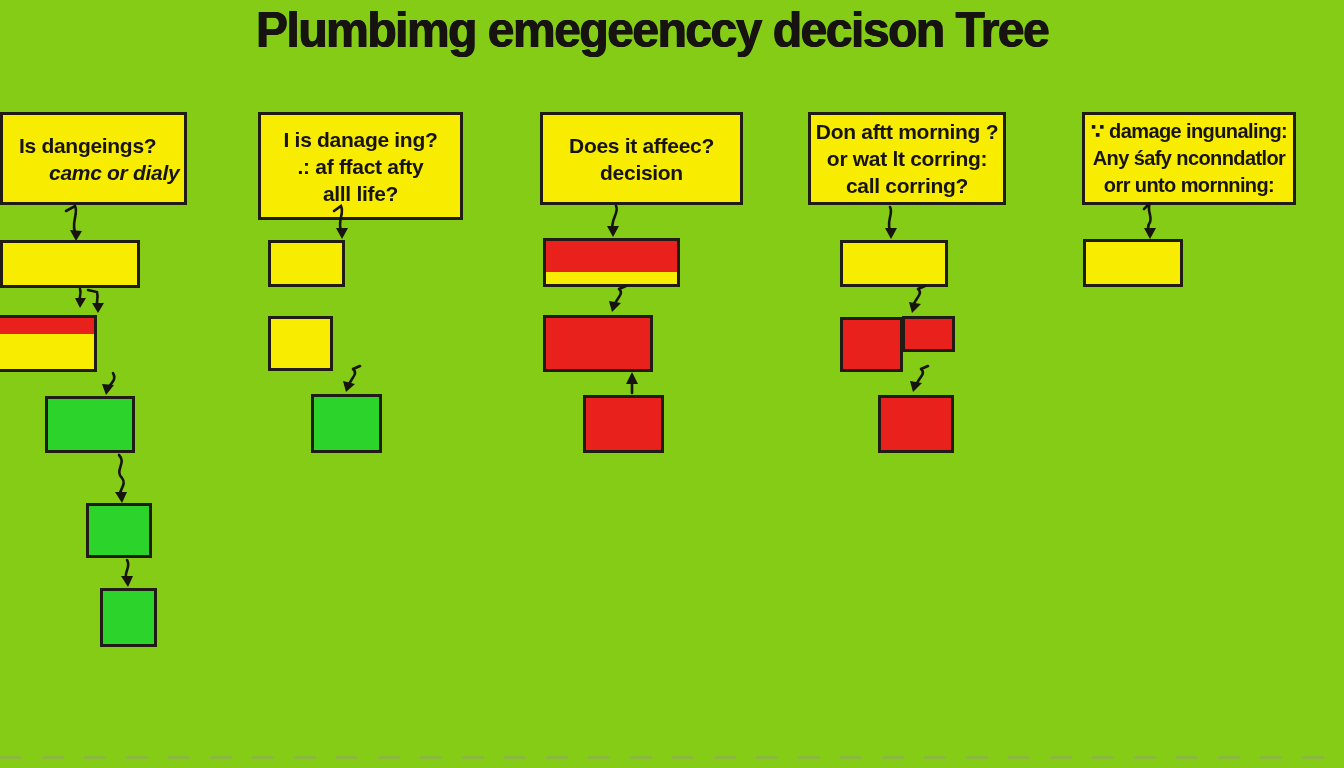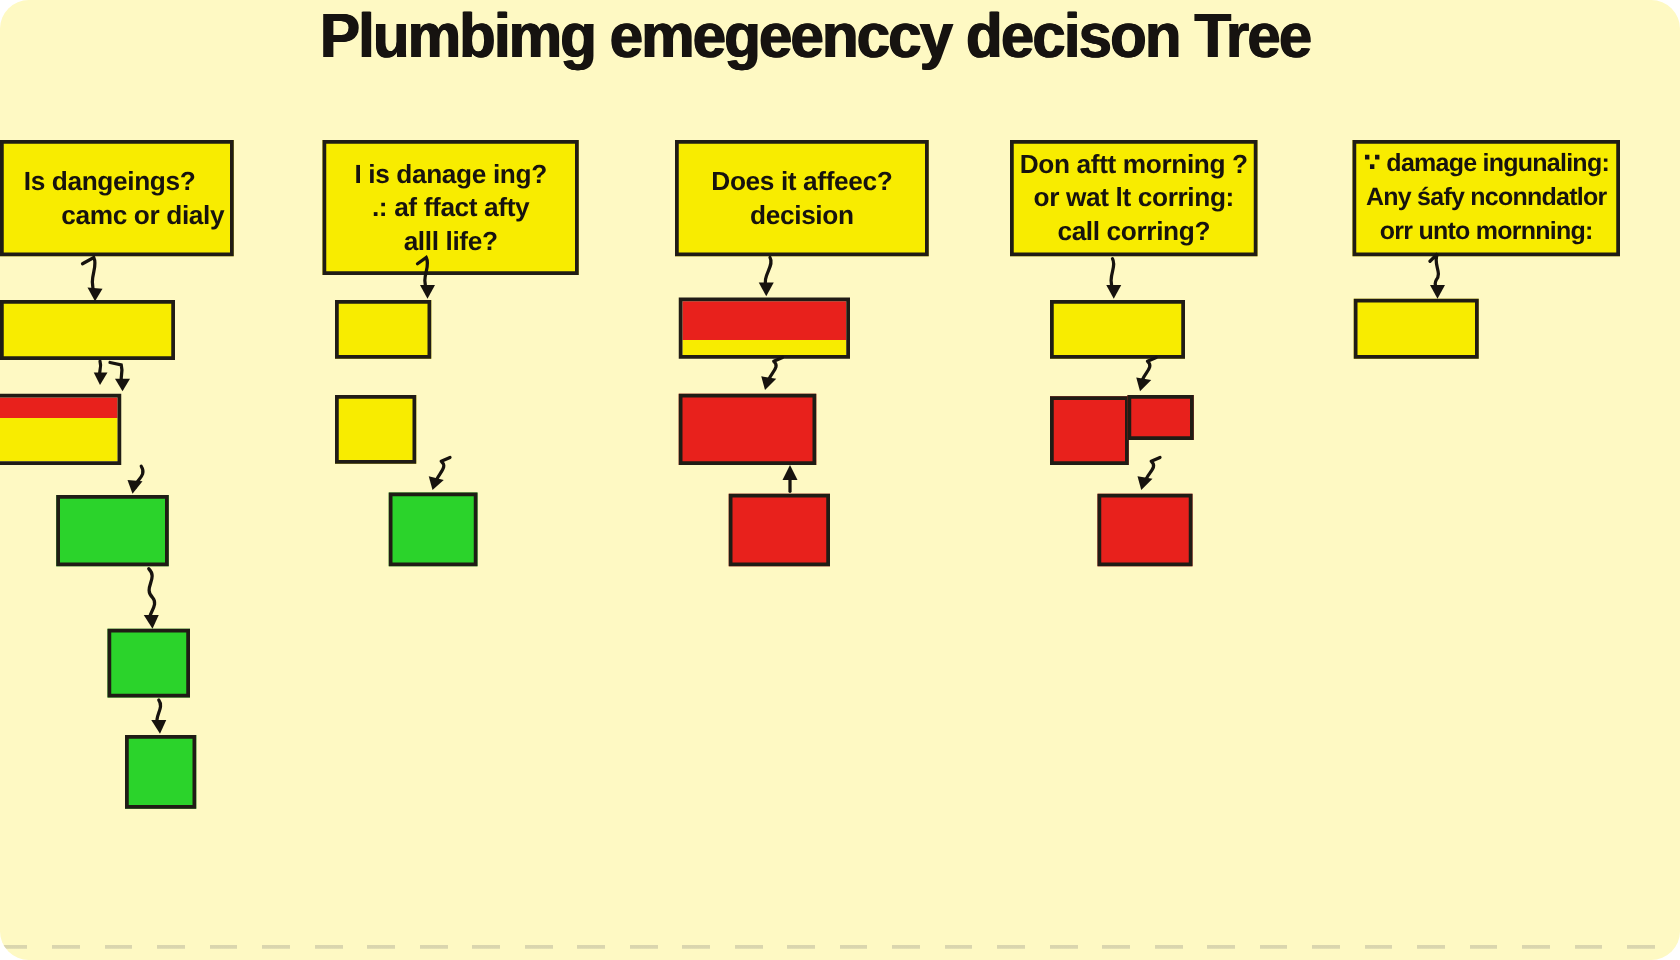--- a/index.html
+++ b/index.html
@@ -1,40 +1,39 @@
 <!DOCTYPE html>
 <html><head>
 <meta charset="utf-8">
 <style>
   html,body{margin:0;padding:0;background:#ffffff;}
   #canvas{
     position:relative;width:1344px;height:768px;overflow:hidden;
-    background:#fef9c3;
+    background:#84cc16;
     font-family:"Liberation Sans","DejaVu Sans",sans-serif;
-    border-radius:23px;
   }
   .title{
     position:absolute;top:2px;left:0;width:1304px;
     text-align:center;
     font-size:48px;font-weight:bold;letter-spacing:-1.5px;
     color:#161310;
     text-shadow:0.7px 0 0 #161310,-0.4px 0 0 #161310;
     transform:scaleY(1.04);
   }
   .qbox{
     position:absolute;box-sizing:border-box;
     background:#F8EC00;border:3px solid #201c15;
     display:flex;flex-direction:column;justify-content:center;
     text-align:center;
     font-weight:bold;font-size:21px;line-height:27px;color:#17130e;
     letter-spacing:-0.3px;
   }
   .qbox .qline{white-space:nowrap;}
   .h1{left:0px;top:112px;width:187px;height:93px;text-align:left;padding-left:16px;font-size:21px;}
-  .h1 .qline:nth-child(2){padding-left:30px;}
+  .h1 .qline:nth-child(2){padding-left:30px;font-style:italic;}
   .h2{left:258px;top:112px;width:205px;height:108px;}
   .h3{left:540px;top:112px;width:203px;height:93px;}
   .h4{left:808px;top:112px;width:198px;height:93px;}
   .h5{left:1082px;top:112px;width:214px;height:93px;font-size:20px;letter-spacing:-0.6px;}
   .node{position:absolute;box-sizing:border-box;border:3px solid #201c15;}
   .node[data-color="yellow"]{background:#F8EC00;}
   .node[data-color="red"]{background:#E8211C;}
   .node[data-color="green"]{background:#2BD32B;}
   .node[data-color="red-over-yellow"]{
     background:linear-gradient(180deg,#E8211C 0%,#E8211C 32%,#F8EC00 32%,#F8EC00 100%);}

